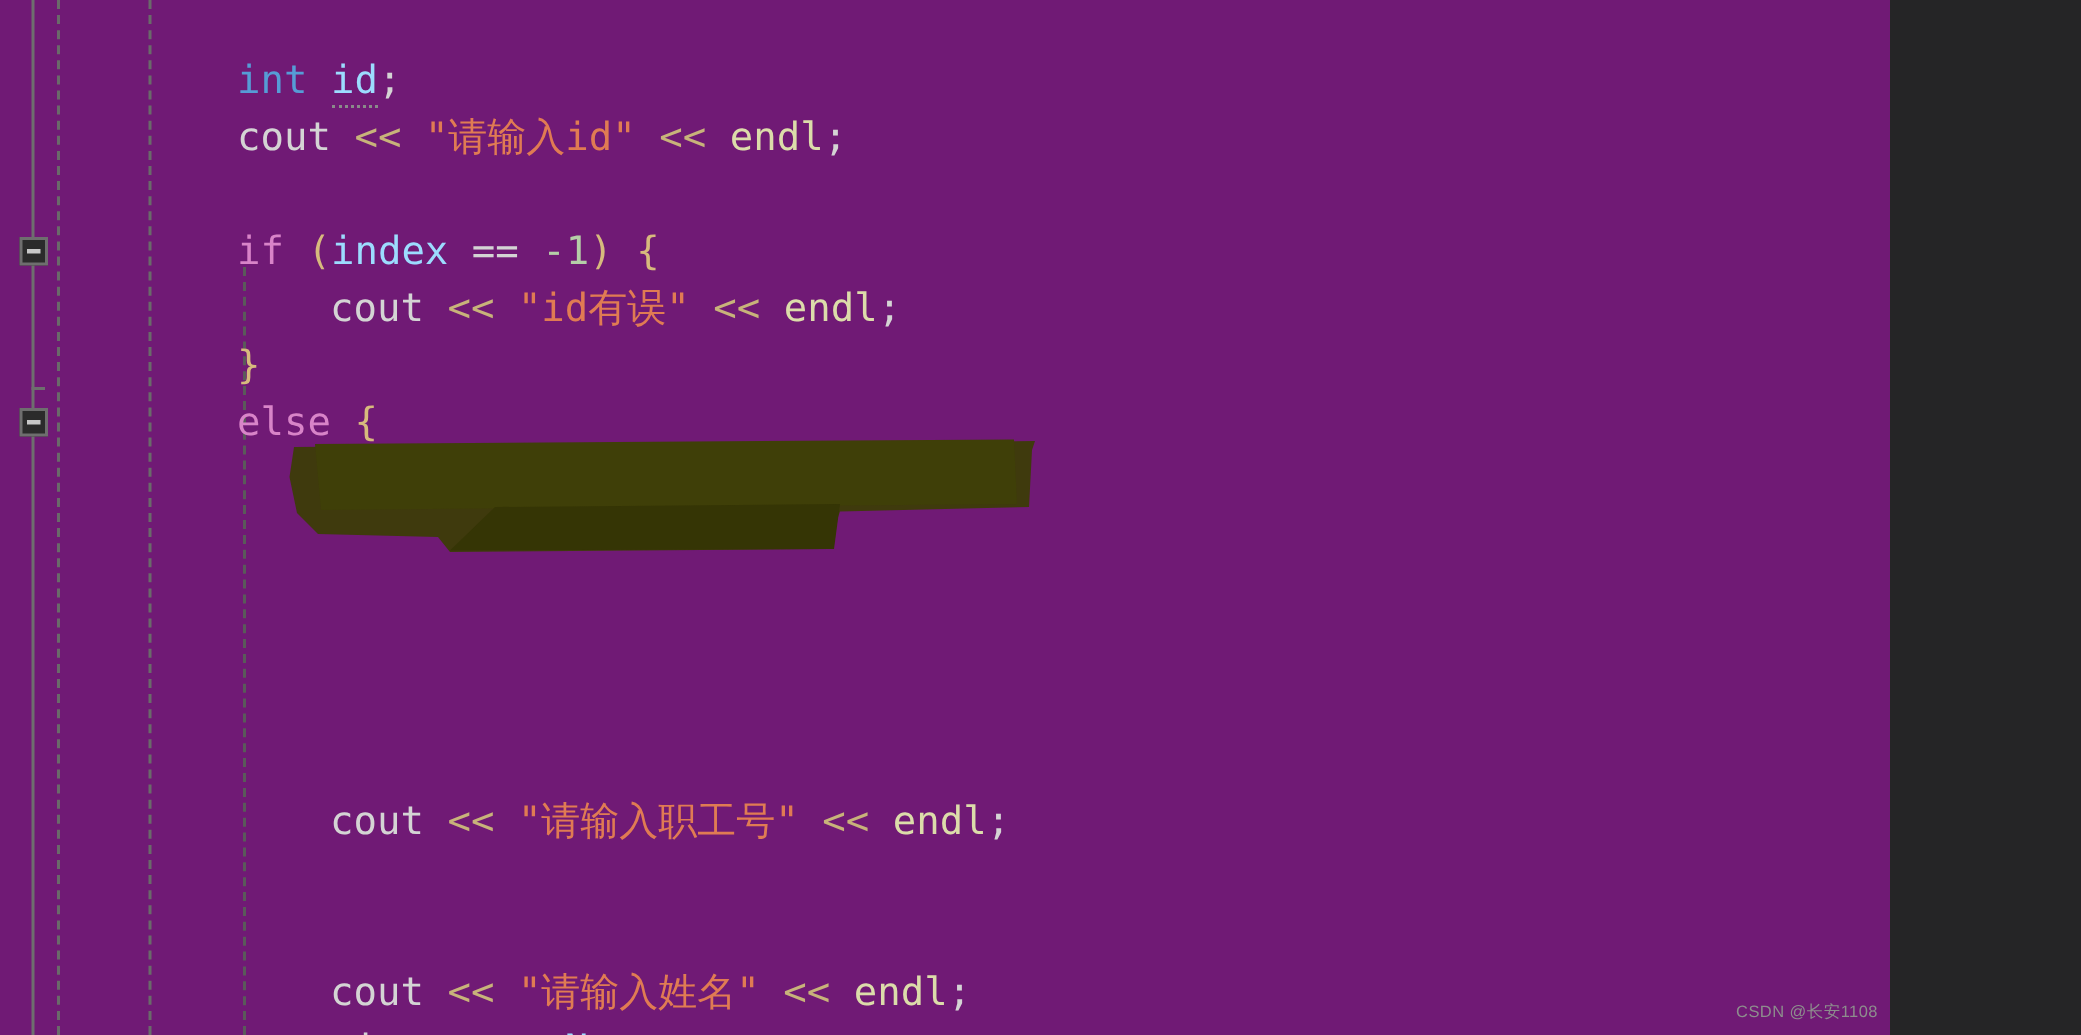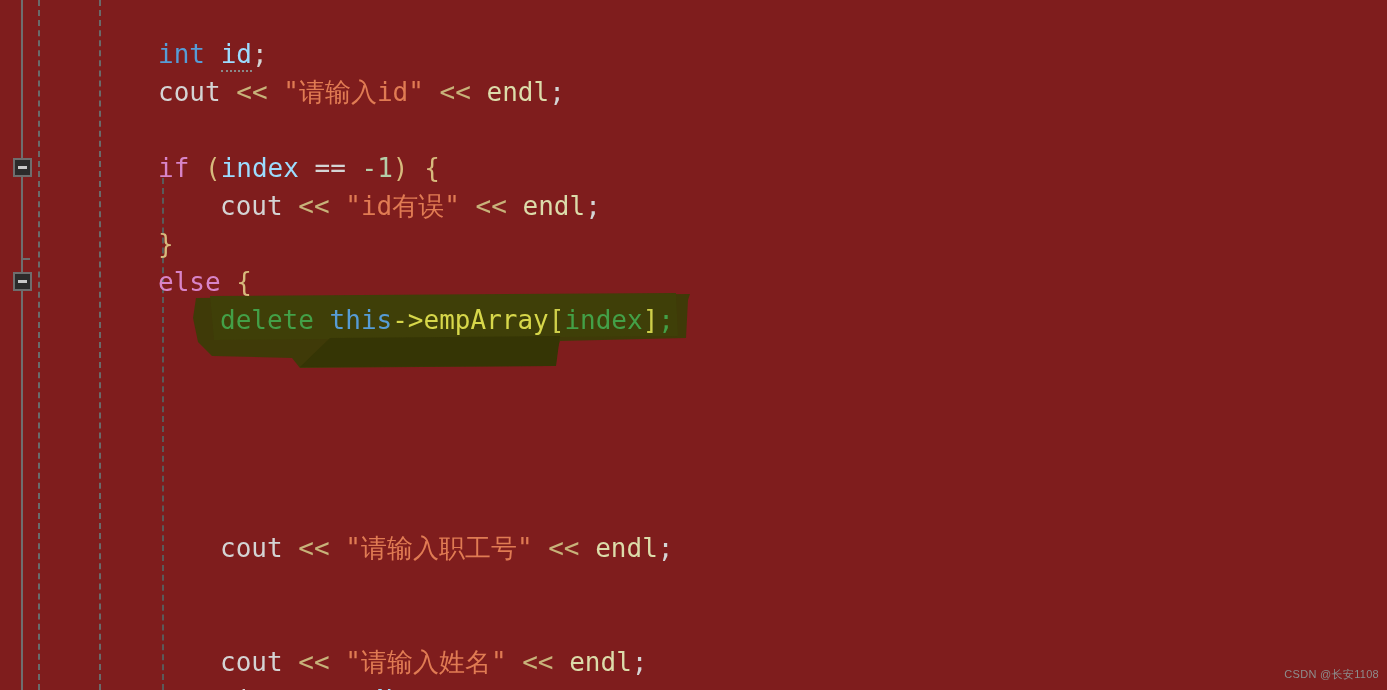--- a/index.html
+++ b/index.html
@@ -2,23 +2,23 @@
 <html><head>
 <meta charset="utf-8">
 <style>
   html, body {
     margin: 0;
     padding: 0;
     background: #252526;
   }
   #screen {
     position: relative;
-    width: 1387px;
+    width: 1260px;
     height: 690px;
-    background: #7f1d1d;
+    background: #701a75;
     overflow: hidden;
     font-family: "DejaVu Sans Mono", "Liberation Mono", monospace;
   }
 
   
   .gutter {
     position: absolute;
     left: 0; top: 0;
     width: 110px; height: 690px;
   }
@@ -165,21 +165,20 @@
     <path d="M 330 338 L 560 336 L 556 366 L 300 367 Z" fill="#353505"></path>
   </svg>
 
   <div class="code" id="code-root">
       <div class="line" style="top: 35px; left: 158px;"><span class="kw-type">int</span><span class="ident"> </span><span class="var dotted-underline">id</span><span class="punct">;</span></div>
       <div class="line" style="top: 73px; left: 158px;"><span class="ident">cout</span><span class="ident"> </span><span class="shift">&lt;&lt;</span><span class="ident"> </span><span class="str">"请输入id"</span><span class="ident"> </span><span class="shift">&lt;&lt;</span><span class="ident"> </span><span class="endl">endl</span><span class="punct">;</span></div>
       <div class="line" style="top: 149px; left: 158px;"><span class="kw-ctl">if</span><span class="ident"> </span><span class="paren">(</span><span class="var">index</span><span class="op"> == </span><span class="num">-1</span><span class="paren">)</span><span class="ident"> </span><span class="brace">{</span></div>
       <div class="line" style="top: 187px; left: 220px;"><span class="ident">cout</span><span class="ident"> </span><span class="shift">&lt;&lt;</span><span class="ident"> </span><span class="str">"id有误"</span><span class="ident"> </span><span class="shift">&lt;&lt;</span><span class="ident"> </span><span class="endl">endl</span><span class="punct">;</span></div>
       <div class="line" style="top: 225px; left: 158px;"><span class="brace">}</span></div>
       <div class="line" style="top: 263px; left: 158px;"><span class="kw-ctl">else</span><span class="ident"> </span><span class="brace">{</span></div>
-      <div class="line" style="top: 301px; left: 220px;"><span class="kw-del">delete</span><span class="ident"> </span><span class="kw-this">this</span><span class="yellow">-&gt;</span><span class="yellow">empArray</span><span class="bracket">[</span><span class="green">index</span><span class="bracket">]</span><span class="green">;</span></div>
       <div class="line" style="top: 339px; left: 220px;"></div>
       <div class="line" style="top: 491px; left: 220px;"></div>
       <div class="line" style="top: 529px; left: 220px;"><span class="ident">cout</span><span class="ident"> </span><span class="shift">&lt;&lt;</span><span class="ident"> </span><span class="str">"请输入职工号"</span><span class="ident"> </span><span class="shift">&lt;&lt;</span><span class="ident"> </span><span class="endl">endl</span><span class="punct">;</span></div>
       <div class="line" style="top: 605px; left: 220px;"></div>
       <div class="line" style="top: 643px; left: 220px;"><span class="ident">cout</span><span class="ident"> </span><span class="shift">&lt;&lt;</span><span class="ident"> </span><span class="str">"请输入姓名"</span><span class="ident"> </span><span class="shift">&lt;&lt;</span><span class="ident"> </span><span class="endl">endl</span><span class="punct">;</span></div>
       <div class="line" style="top: 681px; left: 220px;"><span class="ident">cin</span><span class="ident"> </span><span class="shift">&gt;&gt;</span><span class="ident"> </span><span class="var">newName</span><span class="punct">;</span></div>
     </div>
 
   <div class="watermark">CSDN @长安1108</div>
 

